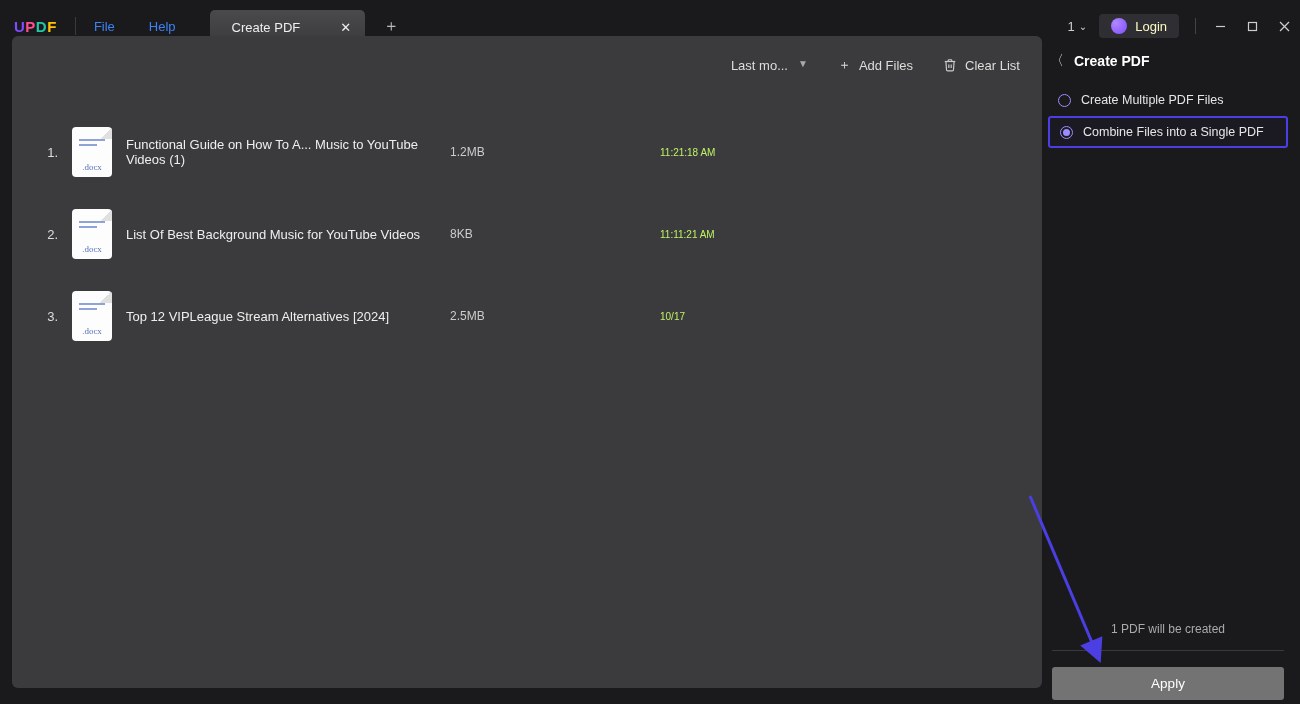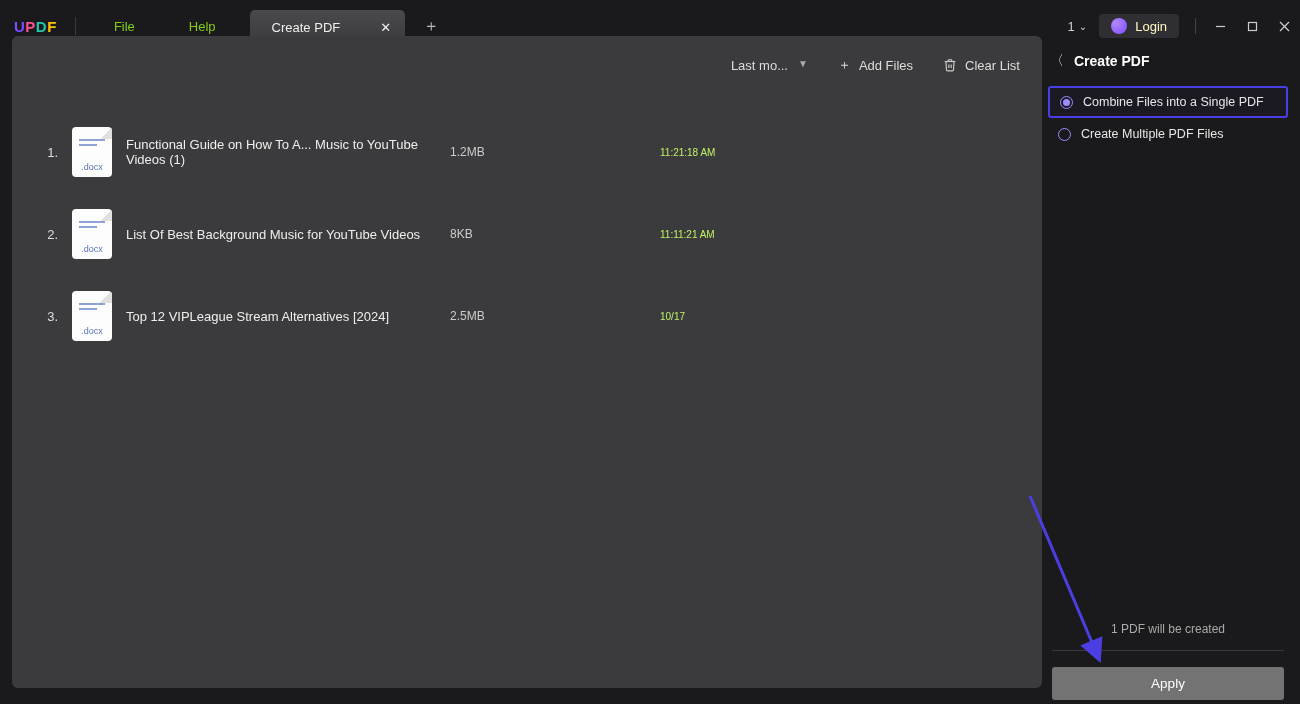--- a/index.html
+++ b/index.html
@@ -4,21 +4,21 @@
 <style>
   * { box-sizing: border-box; margin: 0; padding: 0; }
   html, body { width: 1300px; height: 704px; background: #1a1a1c; font-family: "Segoe UI", Arial, sans-serif; color: #e6e6e6; overflow: hidden; }
   .titlebar { height: 52px; display: flex; align-items: center; background: #1a1a1c; position: relative; }
   .logo { margin-left: 14px; font-weight: 700; font-size: 15px; letter-spacing: 0.5px; }
   .logo .u { color: #7c4dff; }
   .logo .p { color: #ff4e8d; }
   .logo .d { color: #21c7a8; }
   .logo .f { color: #ffc107; }
   .vdiv { width: 1px; height: 18px; background: #3a3a3d; margin: 0 18px; }
-  .menu-item { font-size: 13px; color: #84cc16; margin-right: 34px; cursor: pointer; margin-left: 20px; }
+  .menu-item { font-size: 13px; color: #3b82f6; margin-right: 34px; cursor: pointer; }
   .tab { position: relative; height: 36px; display: flex; align-items: center; }
   .tab-active { background: linear-gradient(180deg,#4a4a4d 0%, #3a3a3d 100%); border-radius: 5px 5px 0 0; padding: 0 14px 0 22px; height: 34px; margin-top: 2px; display:flex; align-items:center; }
   .tab-active span { font-size: 13px; color: #eee; }
   .tab-close { margin-left: 40px; font-size: 14px; color: #bbb; cursor:pointer; }
   .tab-add { margin-left: 18px; font-size: 16px; color: #bbb; cursor:pointer; }
   .tb-right { position: absolute; right: 0; display: flex; align-items: center; height: 36px; }
   .page-indicator { font-size: 13px; color: #ccc; margin-right: 12px; display:flex; align-items:center; gap:4px;}
   .login-btn { background: #2f2f33; border-radius: 4px; padding: 4px 12px; display: flex; align-items: center; gap: 8px; font-size: 13px; color: #fef9c3; margin-right: 8px; cursor:pointer;}
   .login-avatar { width: 16px; height: 16px; border-radius: 50%; background: radial-gradient(circle at 30% 30%, #b388ff, #7c4dff); }
   .vdiv2 { width:1px; height:16px; background:#444; margin: 0 8px;}
@@ -30,21 +30,21 @@
   .add-files { color: #ddd; font-size: 13px; display:flex; align-items:center; gap:8px; cursor:pointer;}
   .clear-list { color: #ddd; font-size: 13px; display:flex; align-items:center; gap:8px; cursor:pointer;}
   .file-list { position:absolute; top:75px; left:16px; right:16px; }
   .file-row { height: 82px; display: grid; grid-template-columns: 36px 56px 330px 210px 1fr; align-items: center; }
   .row-idx { text-align: right; font-size: 13px; color: #ddd; padding-right: 6px;}
   .doc-icon { width: 40px; height: 50px; background: #fdfdfd; border-radius: 4px; position: relative; margin-left: 8px;}
   .doc-icon::before { content:""; position:absolute; top:0; right:0; width:12px; height:12px; background: linear-gradient(135deg, transparent 50%, #e0e0e0 50%); border-top-right-radius:4px;}
   .doc-lines { position:absolute; top:12px; left:7px; right:7px; height:12px;}
   .doc-lines::before, .doc-lines::after { content:""; display:block; height:2px; background:#8fa3d6; margin-bottom:3px;}
   .doc-lines::after { width: 70%; }
-  .doc-ext { position:absolute; bottom:5px; width:100%; text-align:center; font-size:9px; color:#5a73b8;}
+  .doc-ext { position:absolute; bottom:5px; width:100%; text-align:center; font-size:9px; color:#5a73b8;font-family:Liberation Serif, serif;}
   .fname { font-size: 13px; color: #eee; padding-left:6px;}
   .fsize { font-size: 12px; color: #ccc; }
   .fdate { font-size: 10px; color: #bef264; }
   .side { position:absolute; top:36px; right:6px; width:252px; bottom:4px; }
   .side-head { display:flex; align-items:center; gap:10px; padding:16px 10px 14px 8px;}
   .side-head .back { font-size:14px; color:#ccc; cursor:pointer;}
   .side-head .title { font-weight:600; font-size:14px; color:#fff;}
   .opt-row { display:flex; align-items:center; gap:10px; padding:7px 10px; margin: 2px 6px; border-radius:3px; cursor:pointer; font-size:12.5px;}
   .opt-selected { border:2px solid #4b3fe4; background: rgba(75,63,228,0.04);}
   .radio { width:13px; height:13px; border-radius:50%; border:1.5px solid #9b8cff; display:flex; align-items:center; justify-content:center; flex-shrink:0;}
@@ -155,27 +155,27 @@
       <div class="fdate">10/17</div>
     </div>
   </div>
 </div>
 
 <div class="side">
   <div class="side-head">
     <span class="back">〈</span>
     <span class="title">Create PDF</span>
   </div>
+  <div class="opt-row">
+    <span class="radio"></span>
+    <span>Create Multiple PDF Files</span>
+  </div>
   <div class="opt-row opt-selected">
     <span class="radio filled"></span>
     <span>Combine Files into a Single PDF</span>
-  </div>
-  <div class="opt-row">
-    <span class="radio"></span>
-    <span>Create Multiple PDF Files</span>
   </div>
 
   <div class="side-footer">
     <div class="status-txt">1 PDF will be created</div>
     <div class="divider"></div>
     <div class="apply-btn">Apply</div>
   </div>
 </div>
 
 <svg class="arrow-overlay" style="left:1020px; top:490px;" width="100" height="180">

